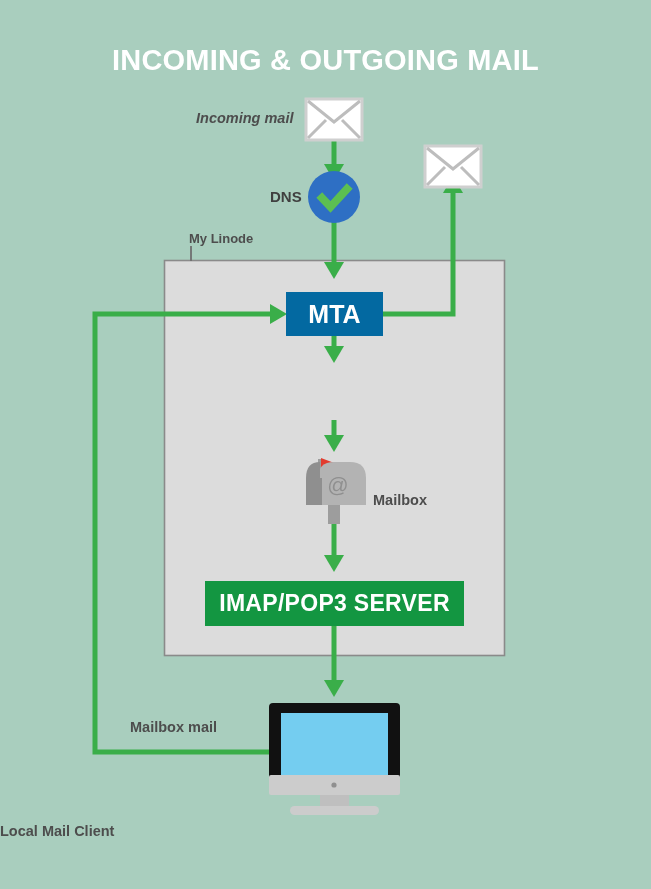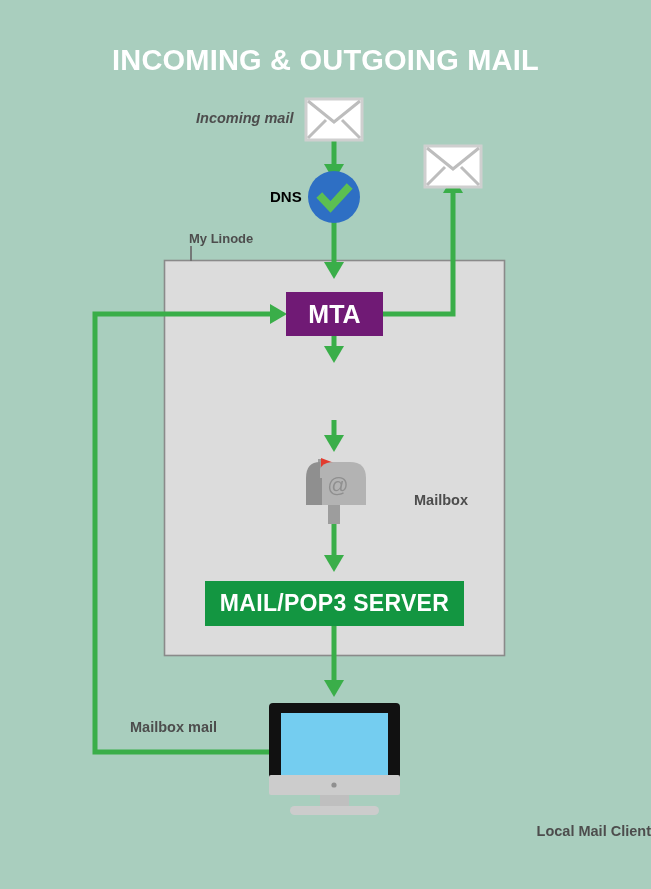--- a/index.html
+++ b/index.html
@@ -45,61 +45,60 @@
   #label-incoming {
     left: 196px;
     top: 110px;
     font-size: 14.5px;
     font-style: italic;
   }
   #label-dns {
     left: 270px;
     top: 188px;
     font-size: 15px;
-    color: #000000;
+    color: #404040;
   }
   #label-mylinode {
     left: 162px;
     top: 231px;
     font-size: 13px;
     color: #4d4d4d;
     padding-left: 27px;
   }
   #label-mailbox {
     left: 373px;
     top: 492px;
     font-size: 14.5px;
-    margin-left: 41px;
   }
   #label-outgoing {
     left: 130px;
     top: 719px;
     font-size: 14.5px;
   }
   #label-client {
     left: 0;
     top: 823px;
     width: 651px;
-    text-align: right;
+    text-align: left;
     font-size: 14.5px;
   }
   .node-box {
     position: absolute;
     display: flex;
     align-items: center;
     justify-content: center;
     color: #ffffff;
     font-weight: bold;
   }
   #box-mta {
     left: 286px;
     top: 292px;
     width: 97px;
     height: 44px;
-    background: #701a75;
+    background: #0369a1;
     font-size: 25px;
   }
   #box-mda {
     left: 286px;
     top: 376px;
     width: 97px;
     height: 44px;
     background: #dd8021;
     font-size: 25px;
   }
@@ -207,21 +206,21 @@
       <rect x="269" y="703" width="131" height="86" rx="4" fill="#111111"></rect>
       <rect x="281" y="713" width="107" height="62" fill="#74cdf0"></rect>
       <rect x="269" y="775" width="131" height="20" rx="2" fill="#cccccc"></rect>
       <circle cx="334" cy="785" r="2.6" fill="#8f8f8f"></circle>
       <rect x="320" y="795" width="29" height="11" fill="#bfbfbf"></rect>
       <rect x="290" y="806" width="89" height="9" rx="4.5" fill="#cccccc"></rect>
     </g>
   </svg>
 
   <div class="node-box" id="box-mta">MTA</div>
-  <div class="node-box" id="box-imap">MAIL/POP3 SERVER</div>
+  <div class="node-box" id="box-imap">IMAP/POP3 SERVER</div>
 
   <div class="lbl" id="label-incoming">Incoming mail</div>
   <div class="lbl" id="label-dns">DNS</div>
   <div class="lbl" id="label-mylinode">My Linode</div>
   <div class="lbl" id="label-mailbox">Mailbox</div>
   <div class="lbl" id="label-outgoing">Mailbox mail</div>
   <div class="lbl" id="label-client">Local Mail Client</div>
 
 </div>
 

